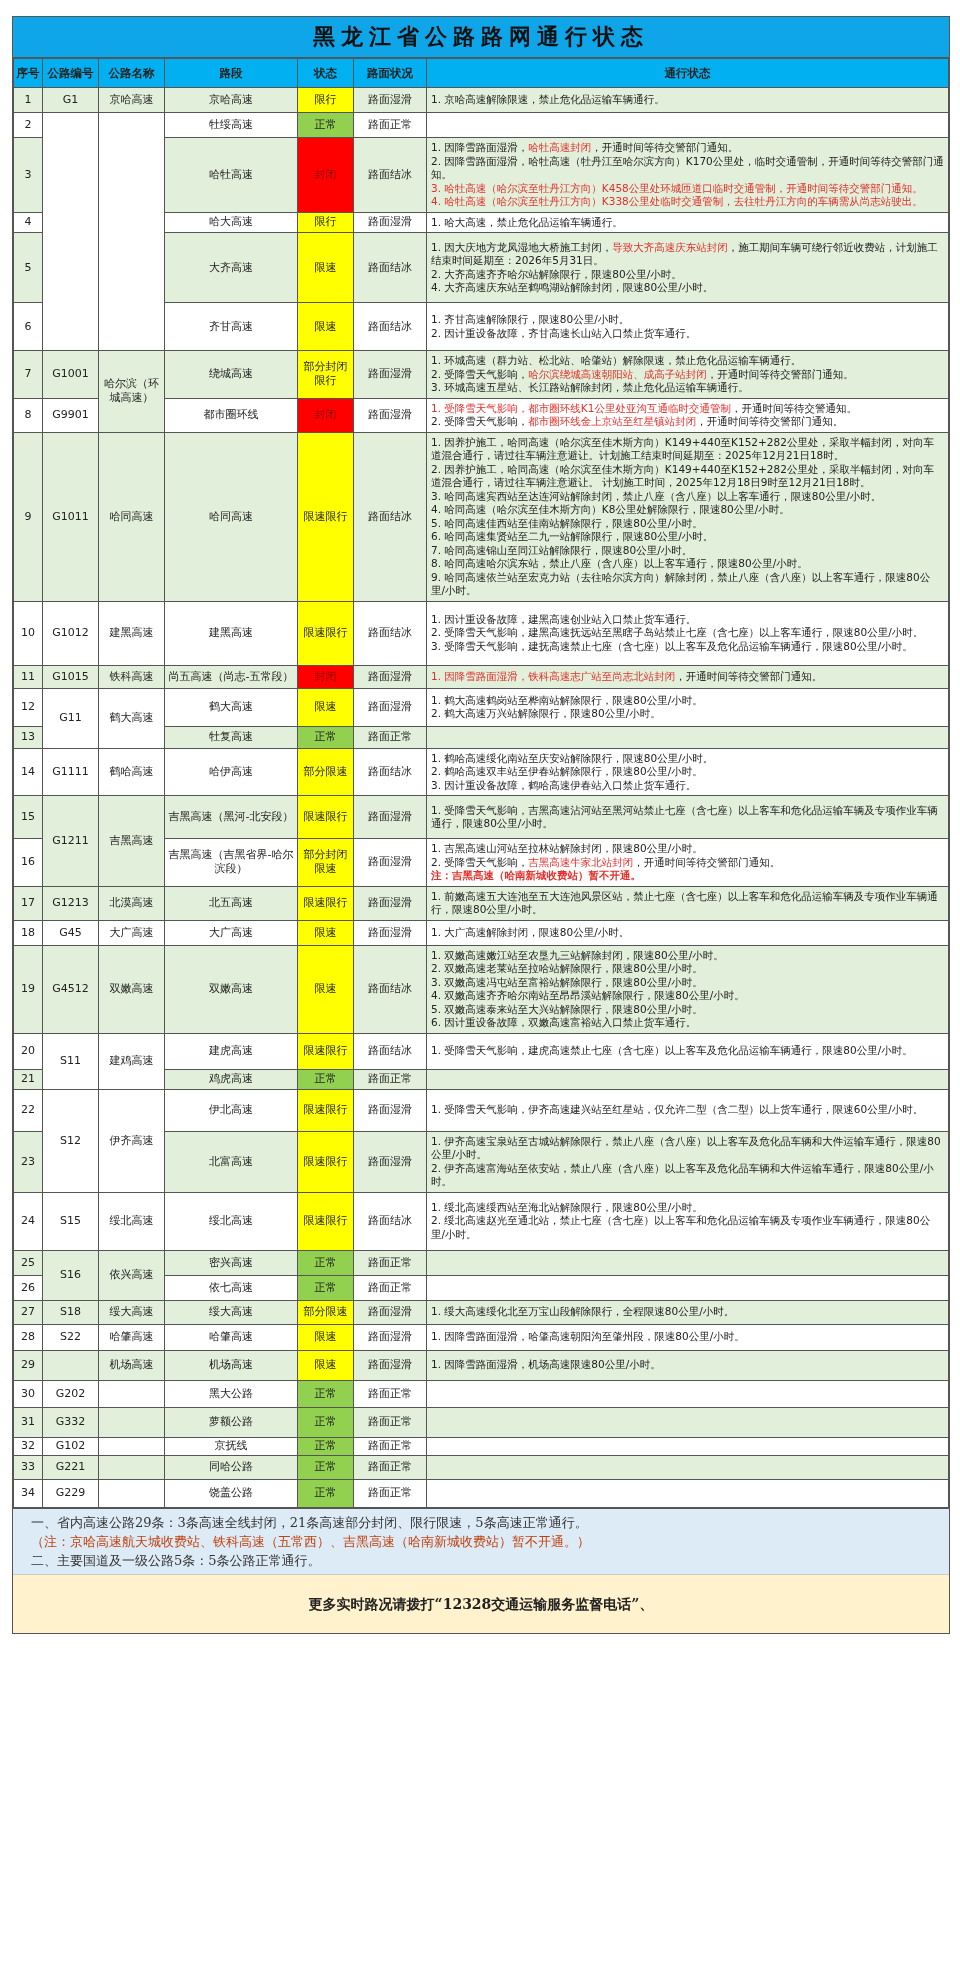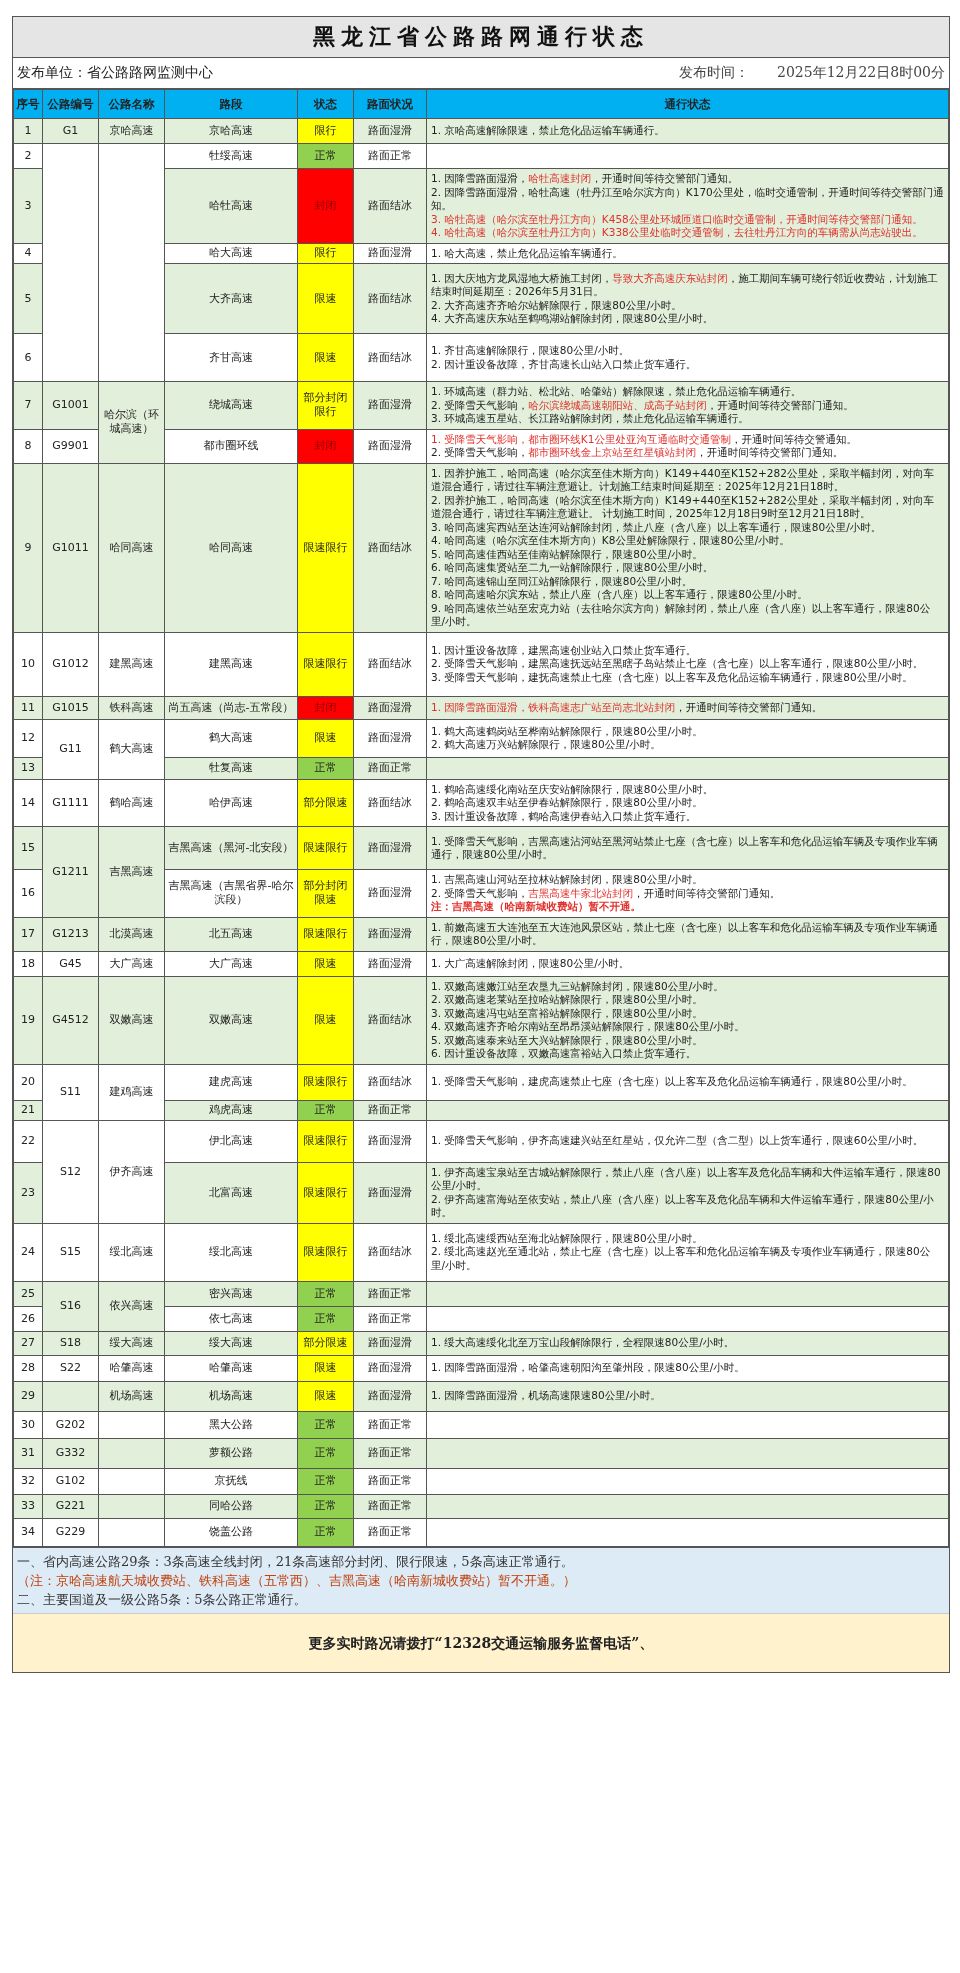--- a/index.html
+++ b/index.html
@@ -1,48 +1,42 @@
 <!DOCTYPE html>
 <html><head>
 <meta charset="utf-8">
 <style>
   html,body{margin:0;padding:0;background:#fff;}
   body{width:960px;height:1973px;position:relative;font-family:"DejaVu Sans","Liberation Sans",sans-serif;color:#222;}
   .sheet{position:absolute;left:12px;top:16px;width:936px;border:1px solid #555;}
-  .title{height:40px;background:#e5e5e5;border-bottom:1px solid #555;display:flex;align-items:center;justify-content:center;font-family:"DejaVu Serif","Liberation Serif",serif;font-weight:bold;font-size:22px;letter-spacing:6px;color:#111;}
+  .title{height:40px;background:#0ea5e9;border-bottom:1px solid #555;display:flex;align-items:center;justify-content:center;font-family:"DejaVu Serif","Liberation Serif",serif;font-weight:bold;font-size:22px;letter-spacing:6px;color:#111;}
   .pubrow{height:30px;display:flex;align-items:center;justify-content:space-between;border-bottom:1px solid #555;font-family:"DejaVu Serif","Liberation Serif",serif;font-size:14px;}
   .pubrow .left{padding-left:4px;}
   .pubrow .right{padding-right:4px;color:#444;}
   .pubrow .right span{margin-left:28px;}
   table{border-collapse:collapse;width:100%;table-layout:fixed;font-size:11px;}
   th{background:#00b0f0;color:#222;font-weight:bold;height:26px;border:1px solid #555;font-size:11.5px;}
   td{border:1px solid #555;text-align:center;vertical-align:middle;padding:0 2px;line-height:14px;}
   tr.g td{background:#e2efda;}
   tr.w td{background:#fff;}
   td.desc{text-align:left;padding:3px 4px;font-size:10.5px;line-height:13.5px;}
   td.st-yellow{background:#ffff00 !important;}
   td.st-red{background:#ff0000 !important;color:#8b0000;}
   td.st-green{background:#92d050 !important;}
   .red{color:#e0302b;}
   .line{display:block;}
-  .summary{background:#ddebf7;border-top:1px solid #555;padding:4px 4px;font-family:"DejaVu Serif","Liberation Serif",serif;font-size:13px;line-height:19px;color:#333;}
+  .summary{background:#ddebf7;border-top:1px solid #555;padding:4px 18px;font-family:"DejaVu Serif","Liberation Serif",serif;font-size:13px;line-height:19px;color:#333;}
   .summary .red{color:#c2410c;}
   .footer{background:#fff2cc;border-top:1px solid #ccc;height:58px;display:flex;flex-direction:column;align-items:center;justify-content:center;font-family:"DejaVu Serif","Liberation Serif",serif;font-weight:bold;font-size:14px;line-height:22px;color:#222;}
 </style>
 </head>
 <body>
 
 <div class="sheet">
   <div class="title">黑龙江省公路路网通行状态</div>
-  <div class="pubrow">
-    <div class="left">发布单位：省公路路网监测中心</div>
-    <div class="right">
-      <span>发布时间：</span><span>2025年12月22日8时00分</span>
-    </div>
-  </div>
   <table>
     <colgroup>
       <col style="width:29px">
         <col style="width:56px">
         <col style="width:66px">
         <col style="width:133px">
         <col style="width:56px">
         <col style="width:73px">
         <col>
     </colgroup>
@@ -390,21 +384,21 @@
         </tr>
         <tr class="g" style="height: 30px;">
           <td>31</td>
           <td>G332</td>
           <td></td>
           <td>萝额公路</td>
           <td class="st-green">正常</td>
           <td>路面正常</td>
           <td class="desc"></td>
         </tr>
-        <tr class="w" style="height: 26px;">
+        <tr class="w" style="height: 18px;">
           <td>32</td>
           <td>G102</td>
           <td></td>
           <td>京抚线</td>
           <td class="st-green">正常</td>
           <td>路面正常</td>
           <td class="desc"></td>
         </tr>
         <tr class="g" style="height: 24px; padding-left: 21px;">
           <td>33</td>

